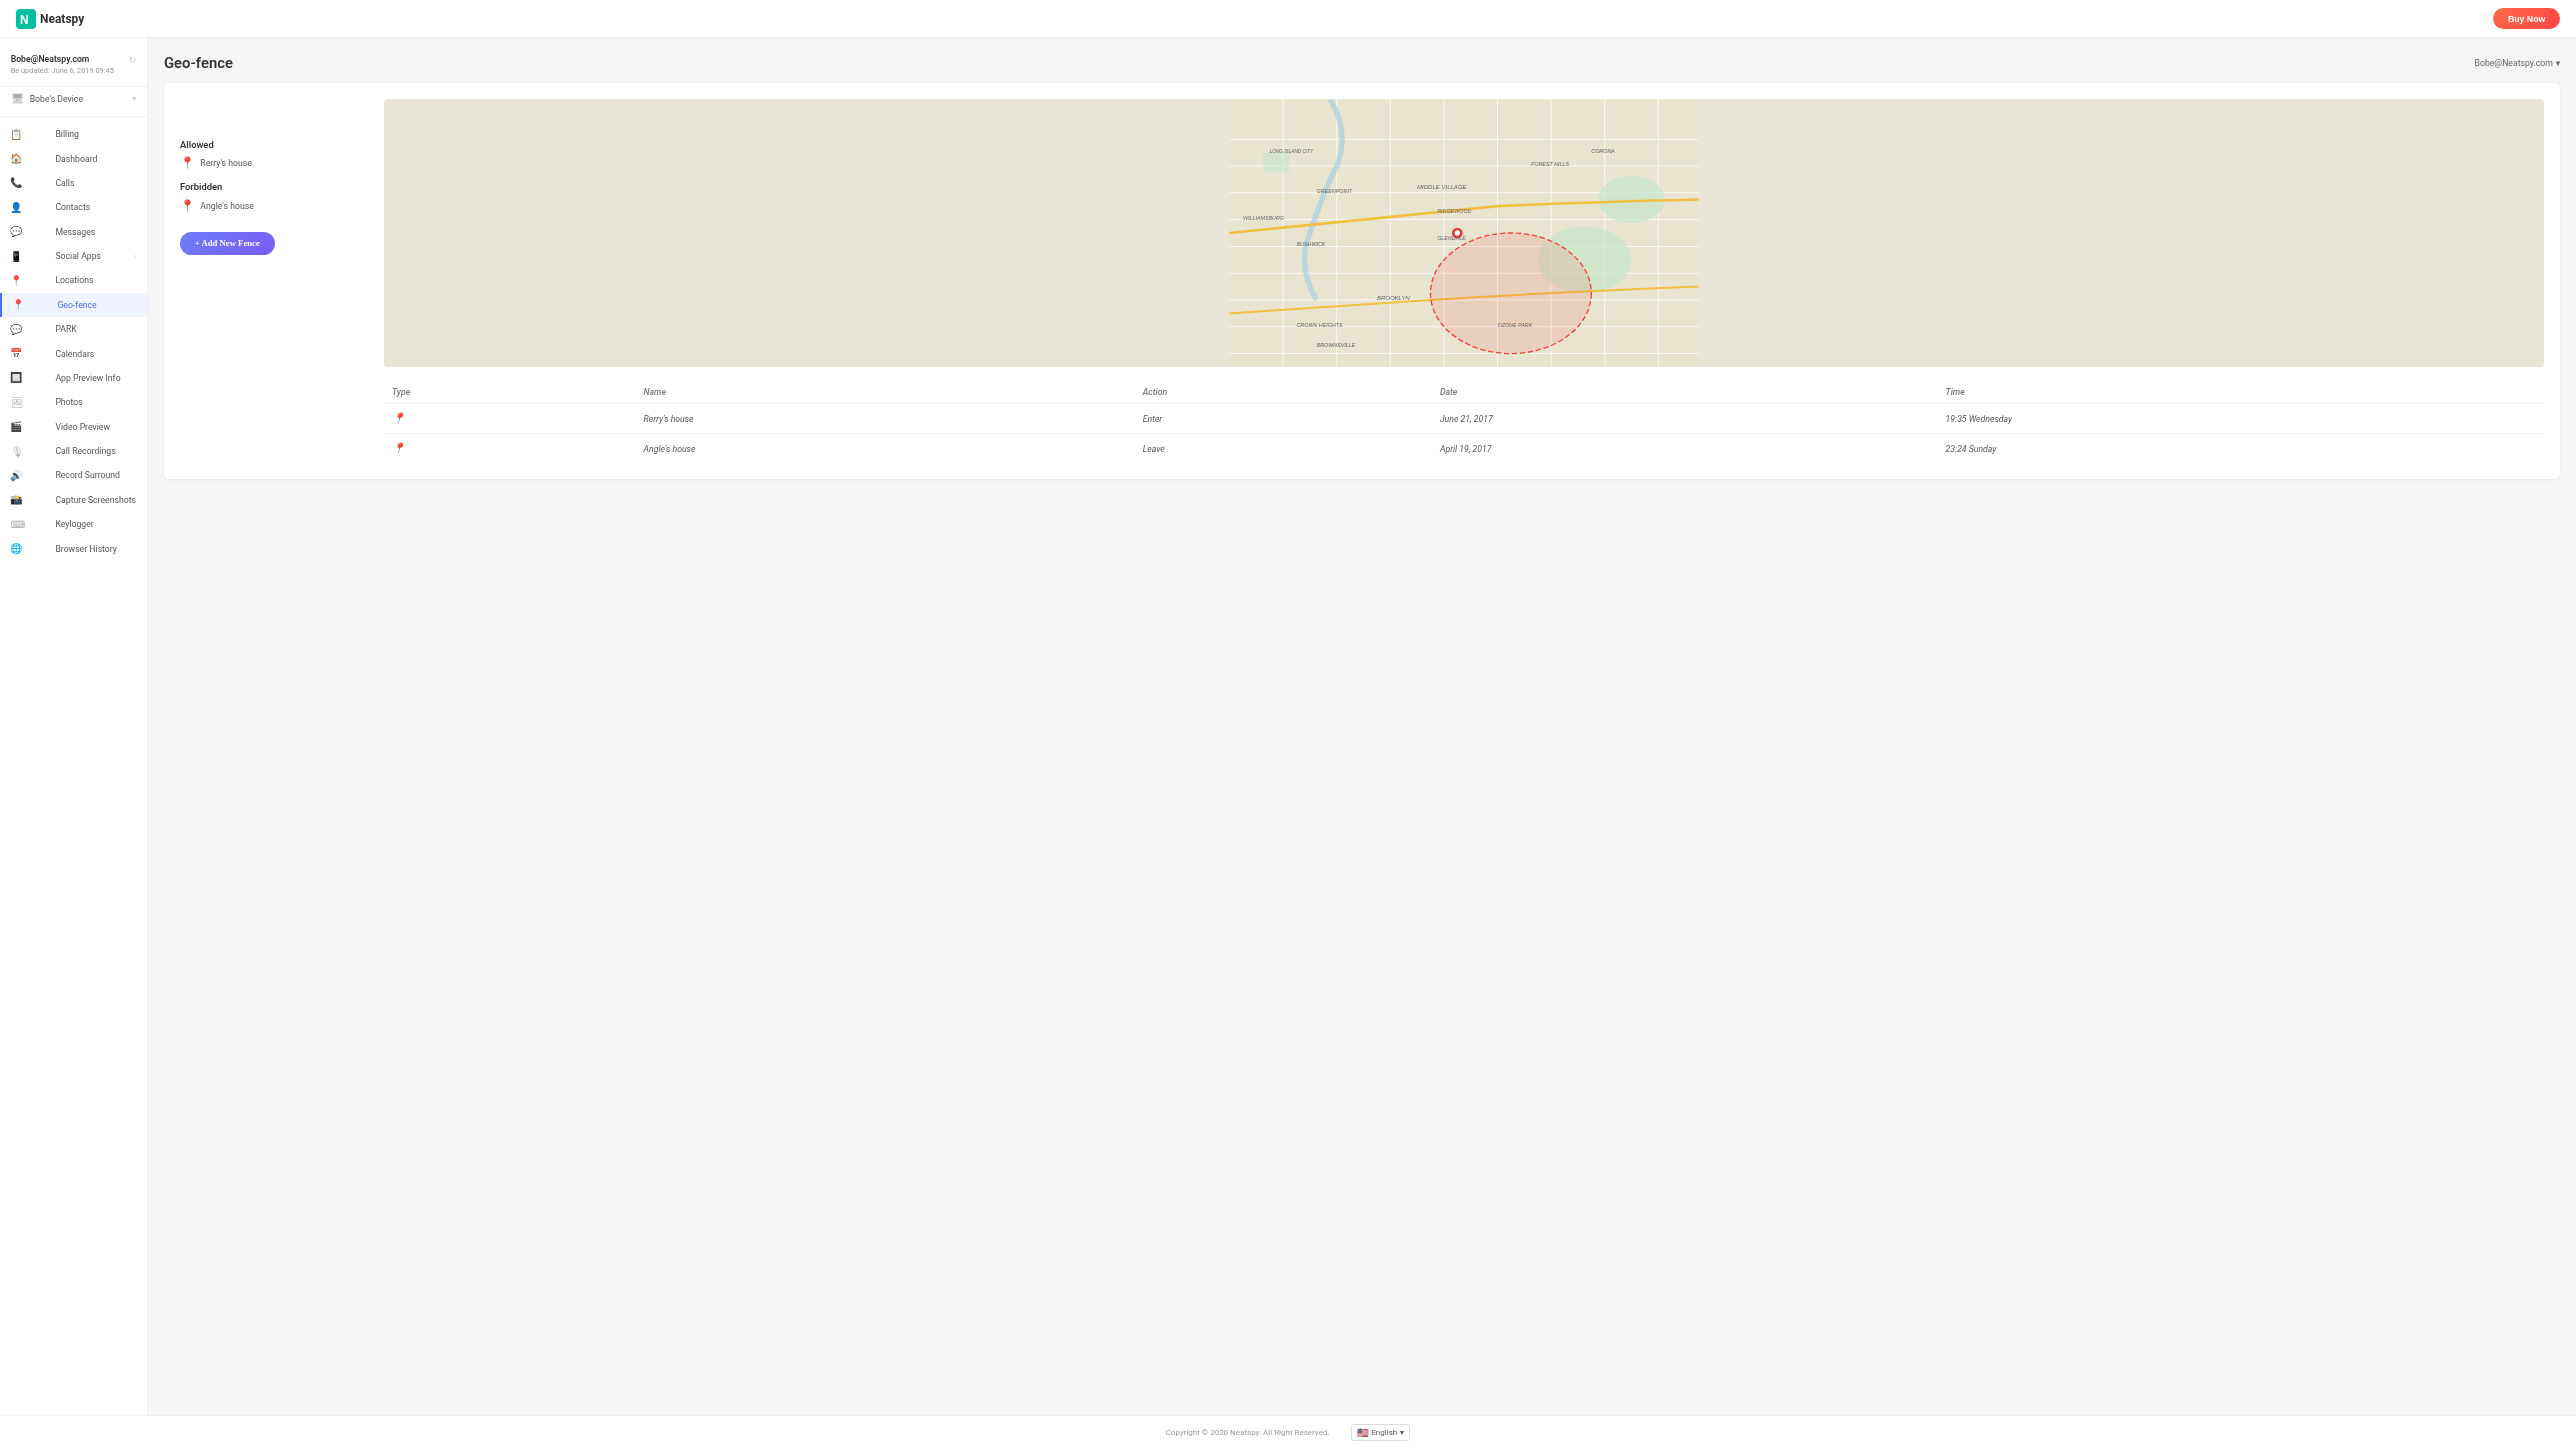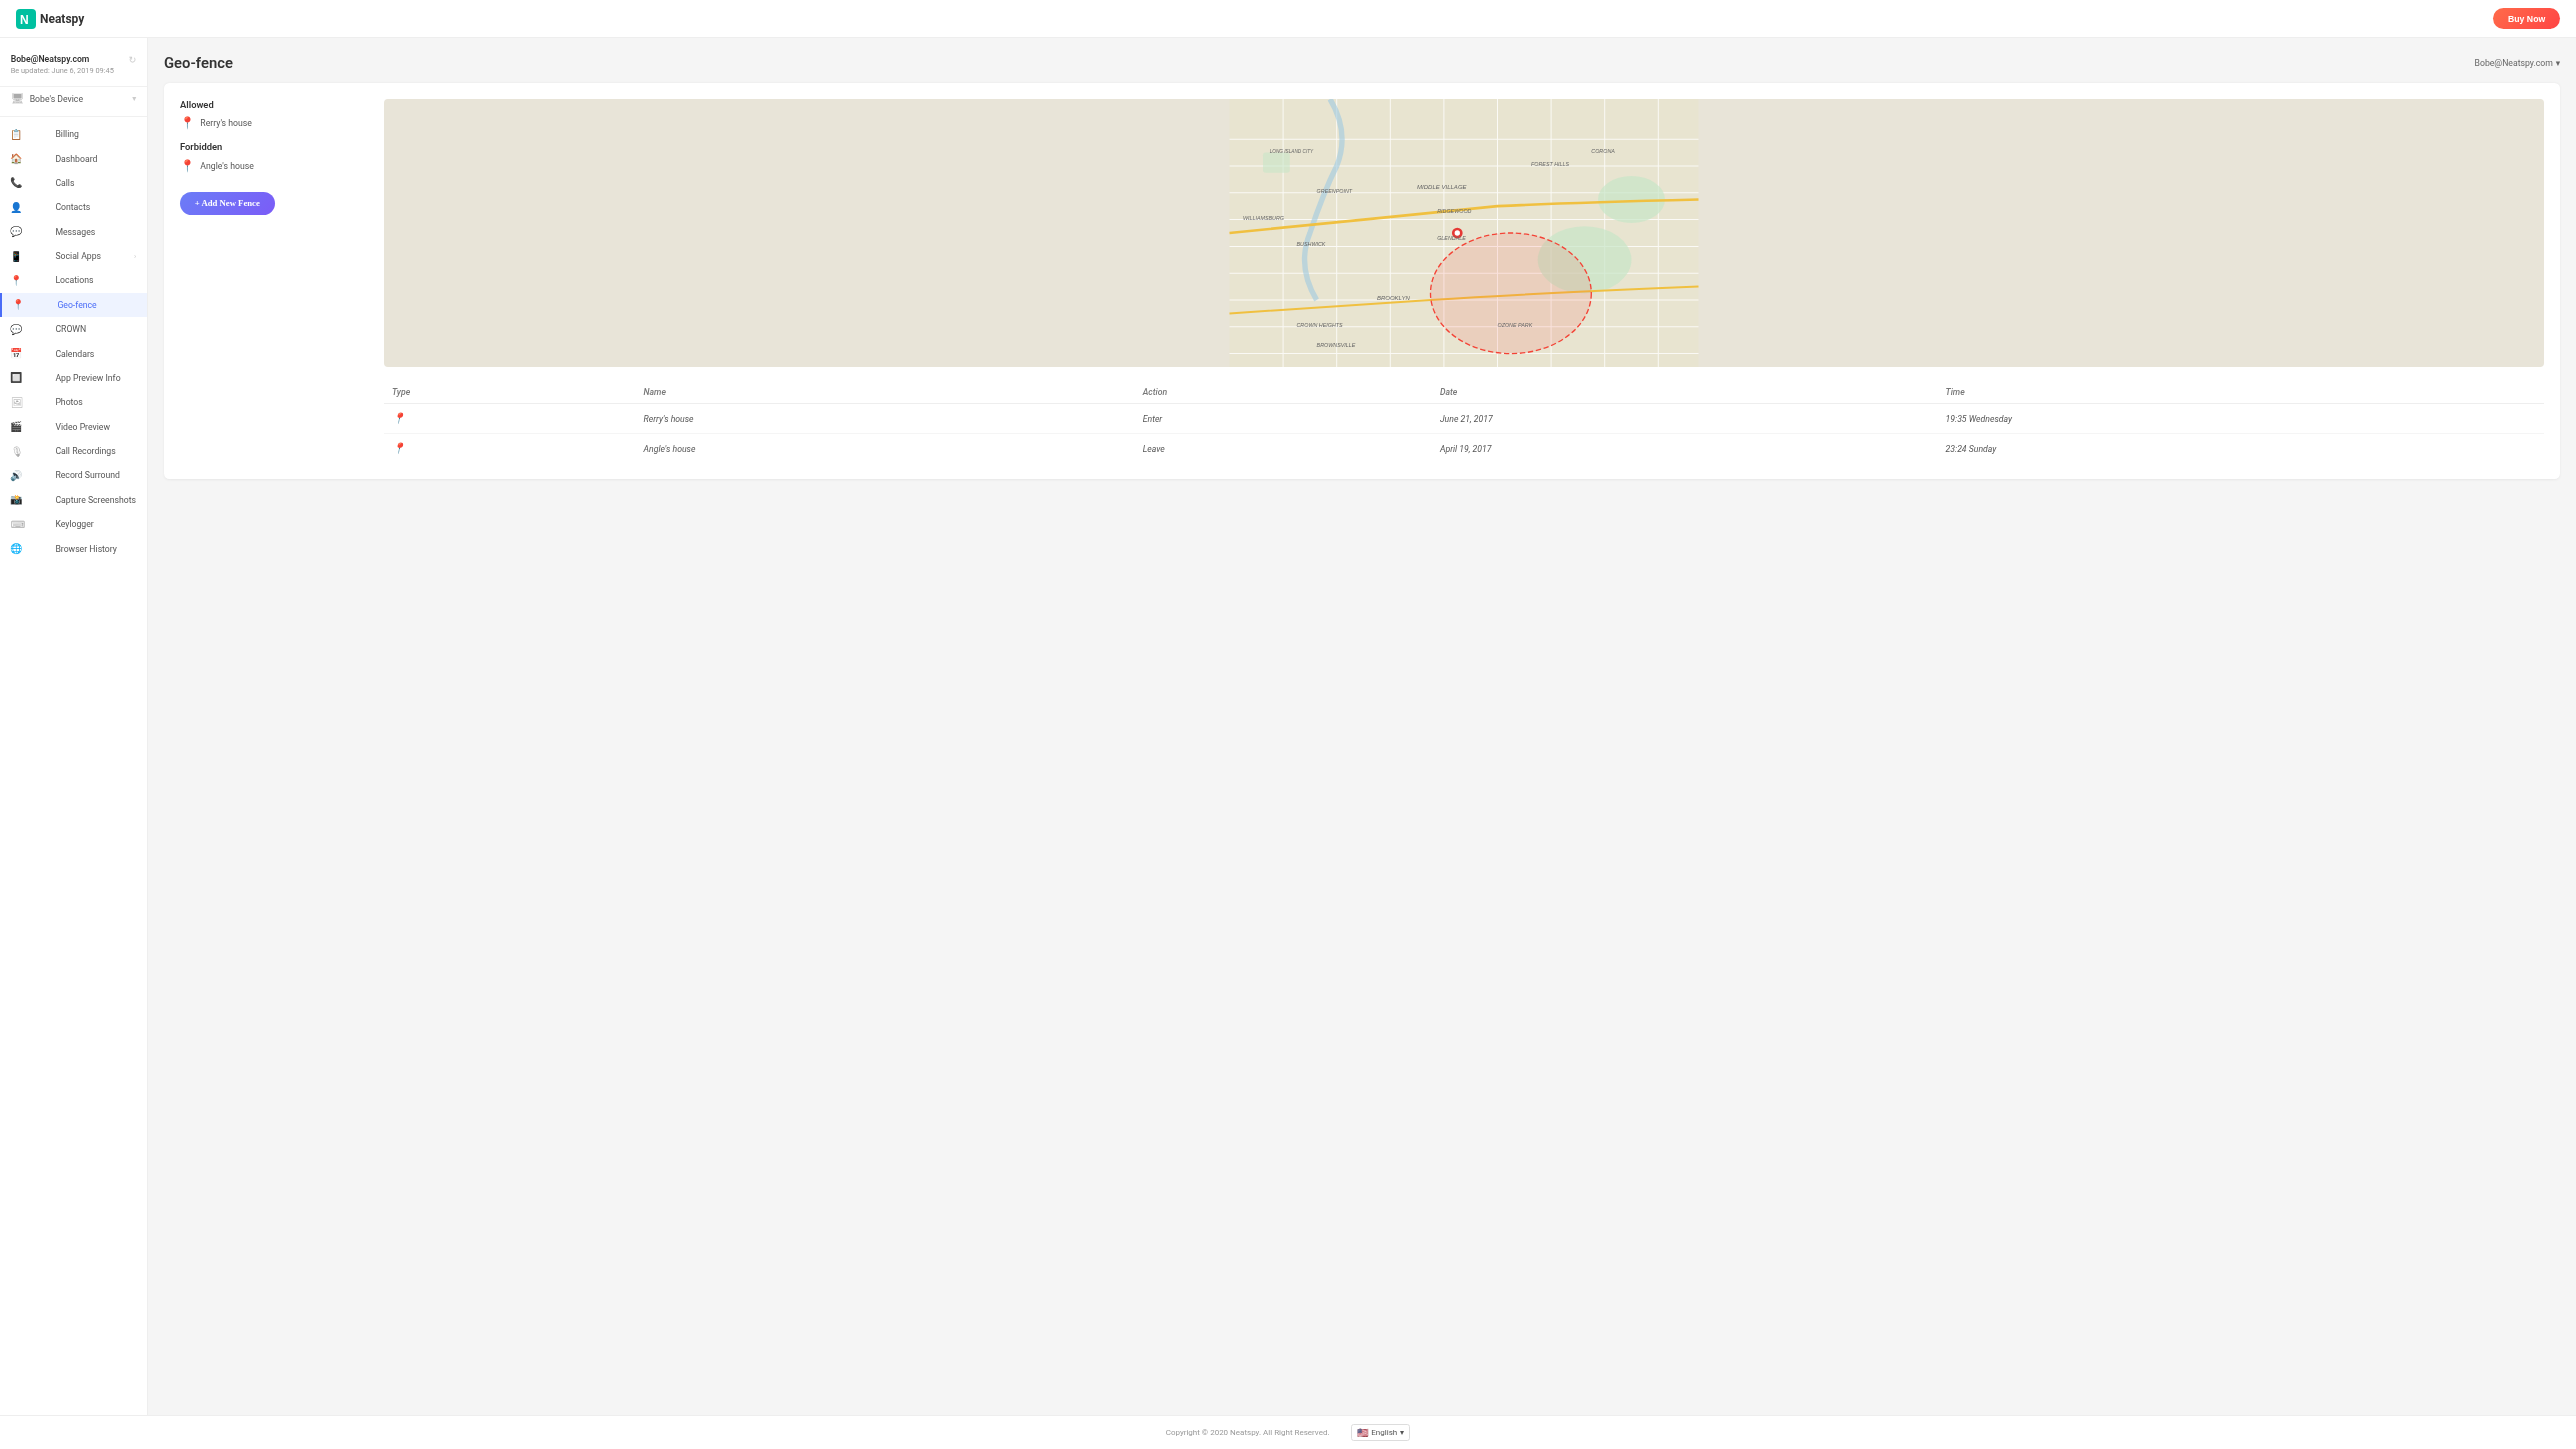--- a/index.html
+++ b/index.html
@@ -40,21 +40,21 @@
     
     .page-header { display: flex; align-items: center; justify-content: space-between; margin-bottom: 10.7px; }
     .page-title { font-size: 14.8px; font-weight: 600; color: #333; }
     .user-account { font-size: 8.7px; color: #666; display: flex; align-items: center; gap: 2.7px; cursor: pointer; }
 
     
     .content-card { background: #fff; border-radius: 5.4px; padding: 16px; box-shadow: 0 0.7px 2.7px rgba(0,0,0,0.06); }
 
     
     .geofence-layout { display: flex; gap: 16px; }
-    .geofence-panel { width: 188px; flex-shrink: 0; }
+    .geofence-panel { width: 188px; flex-shrink: 0; margin-top: 40px; }
     .geofence-map-area { flex: 1; font-style: italic; }
 
     .fence-section-title { font-size: 9.4px; font-weight: 600; color: #333; margin-bottom: 6.7px; }
     .fence-item { display: flex; align-items: center; gap: 5.4px; margin-bottom: 5.4px; font-size: 8.7px; color: #555; }
 
     .pin-allowed { color: #e53935; font-size: 12px; }
     .pin-forbidden { color: #f44336; font-size: 12px; }
 
     .section-gap { margin-top: 10.7px; }
     .add-fence-btn { margin-top: 13.4px; background: linear-gradient(135deg, #6b7df7, #7b5cf7); color: #fff; border: none; border-radius: 13.4px; padding: 6.7px 14.8px; font-size: 8.7px; font-weight: 600; cursor: pointer; font-family: Liberation Serif, serif; }
@@ -153,21 +153,21 @@
     <span class="nav-label">Locations</span>
 
   </div>
         <div class="sidebar-item active">
     <span class="nav-icon">📍</span>
     <span class="nav-label">Geo-fence</span>
 
   </div>
         <div class="sidebar-item">
     <span class="nav-icon">💬</span>
-    <span class="nav-label">CROWN</span>
+    <span class="nav-label">PARK</span>
 
   </div>
         <div class="sidebar-item">
     <span class="nav-icon">📅</span>
     <span class="nav-label">Calendars</span>
 
   </div>
         <div class="sidebar-item">
     <span class="nav-icon">🔲</span>
     <span class="nav-label">App Preview Info</span>

